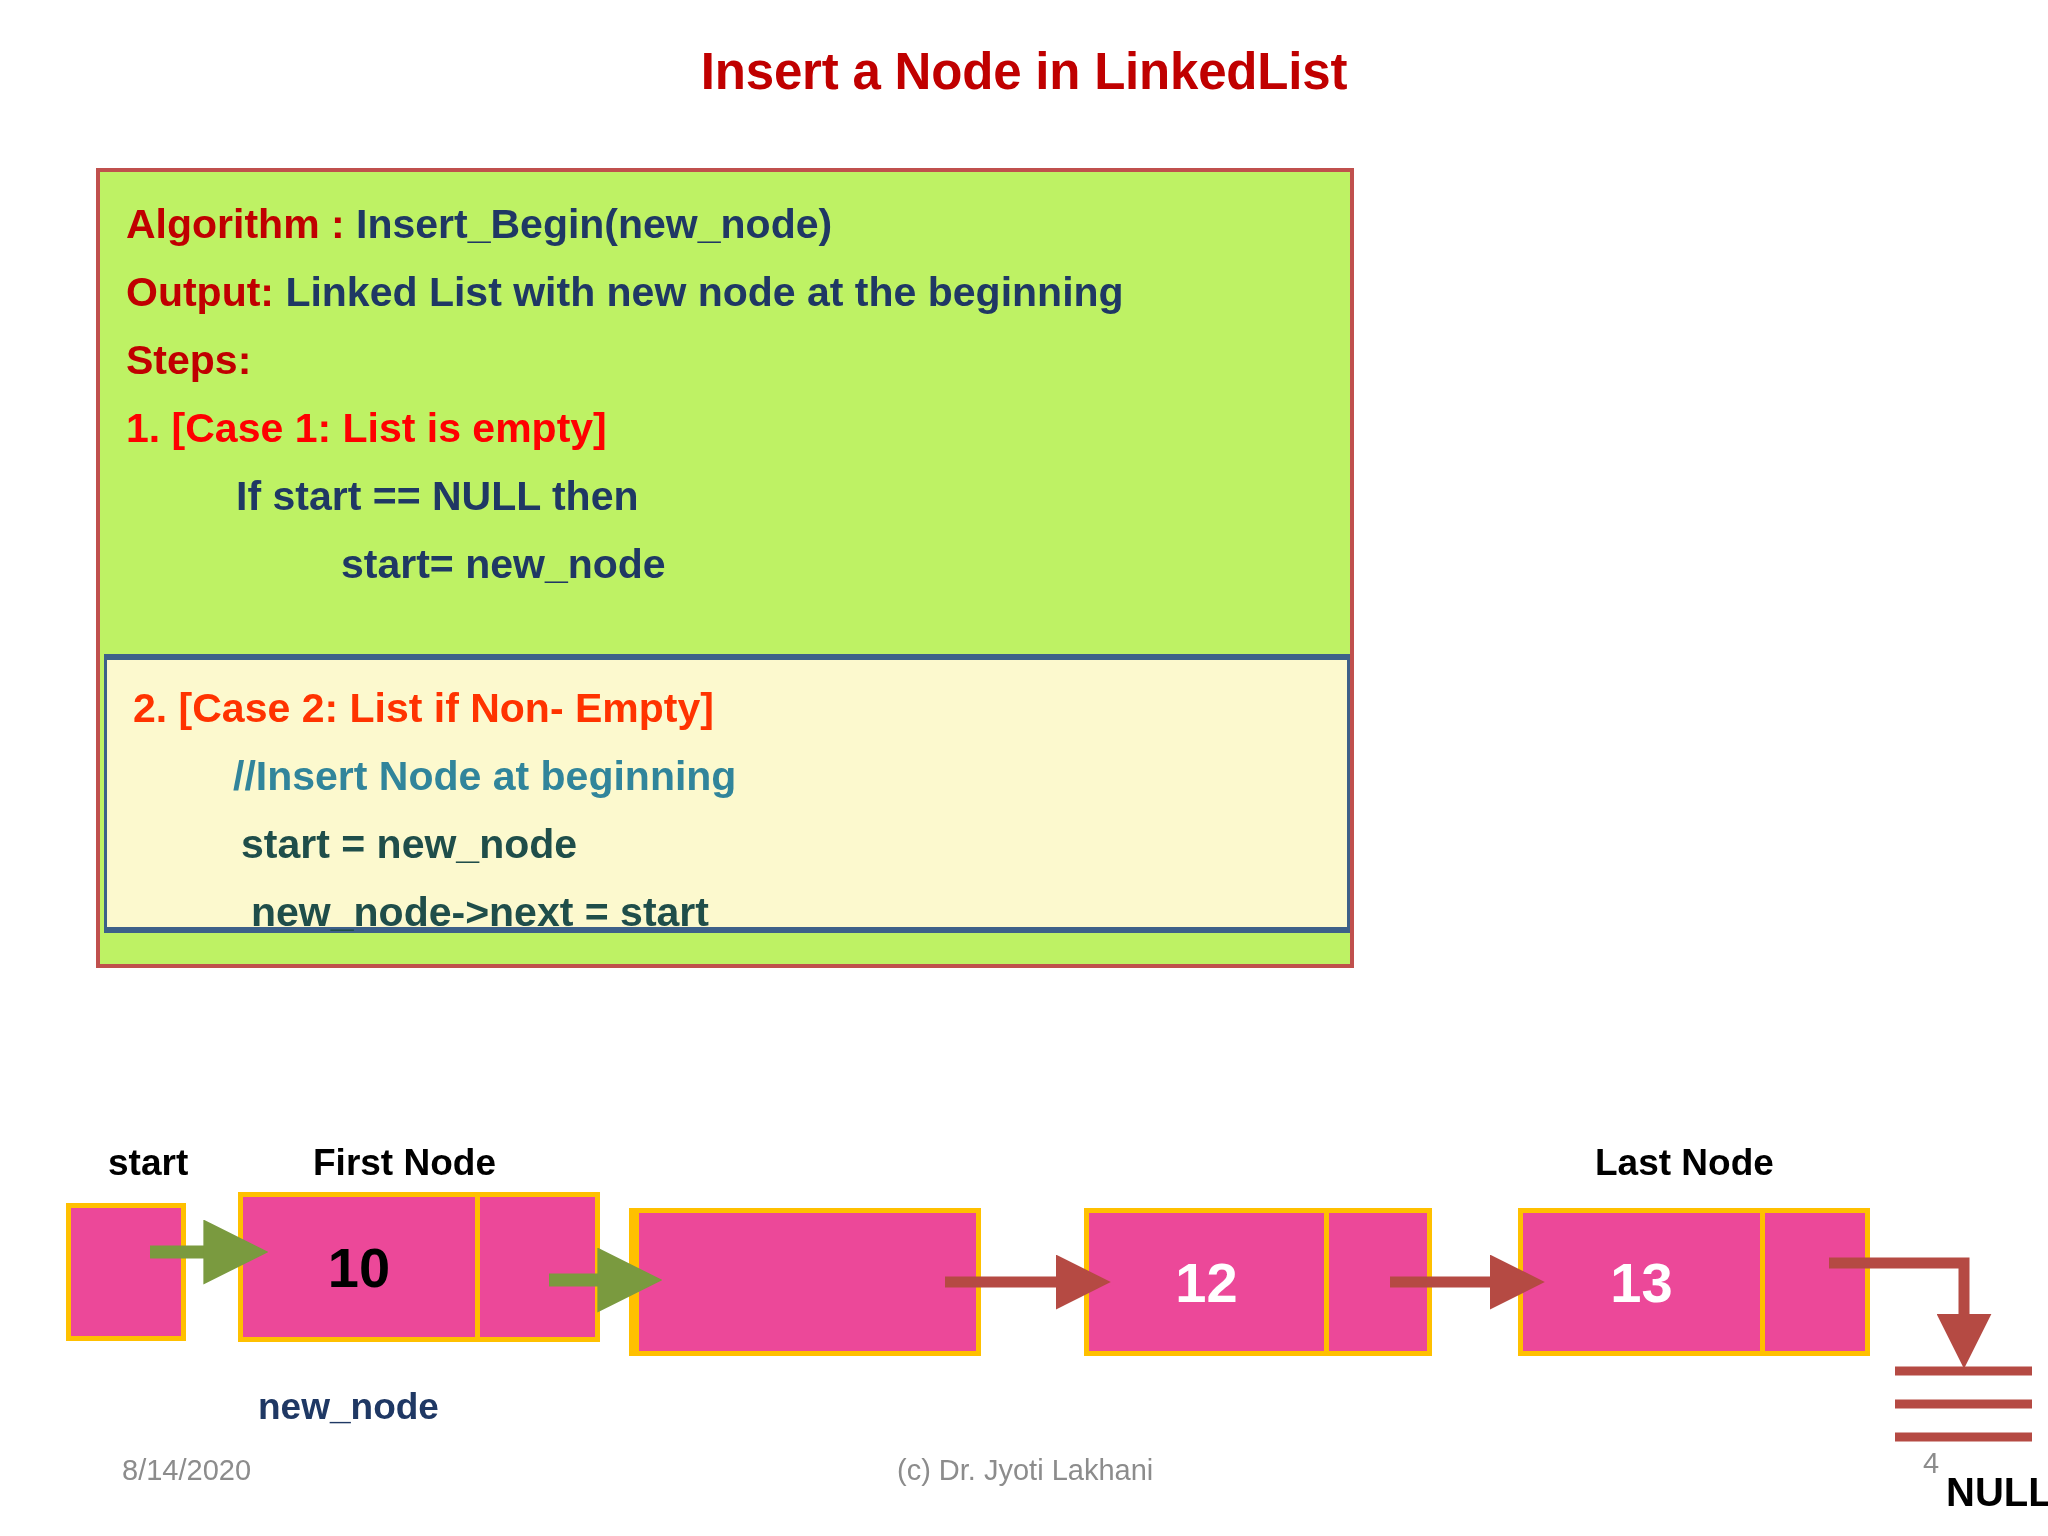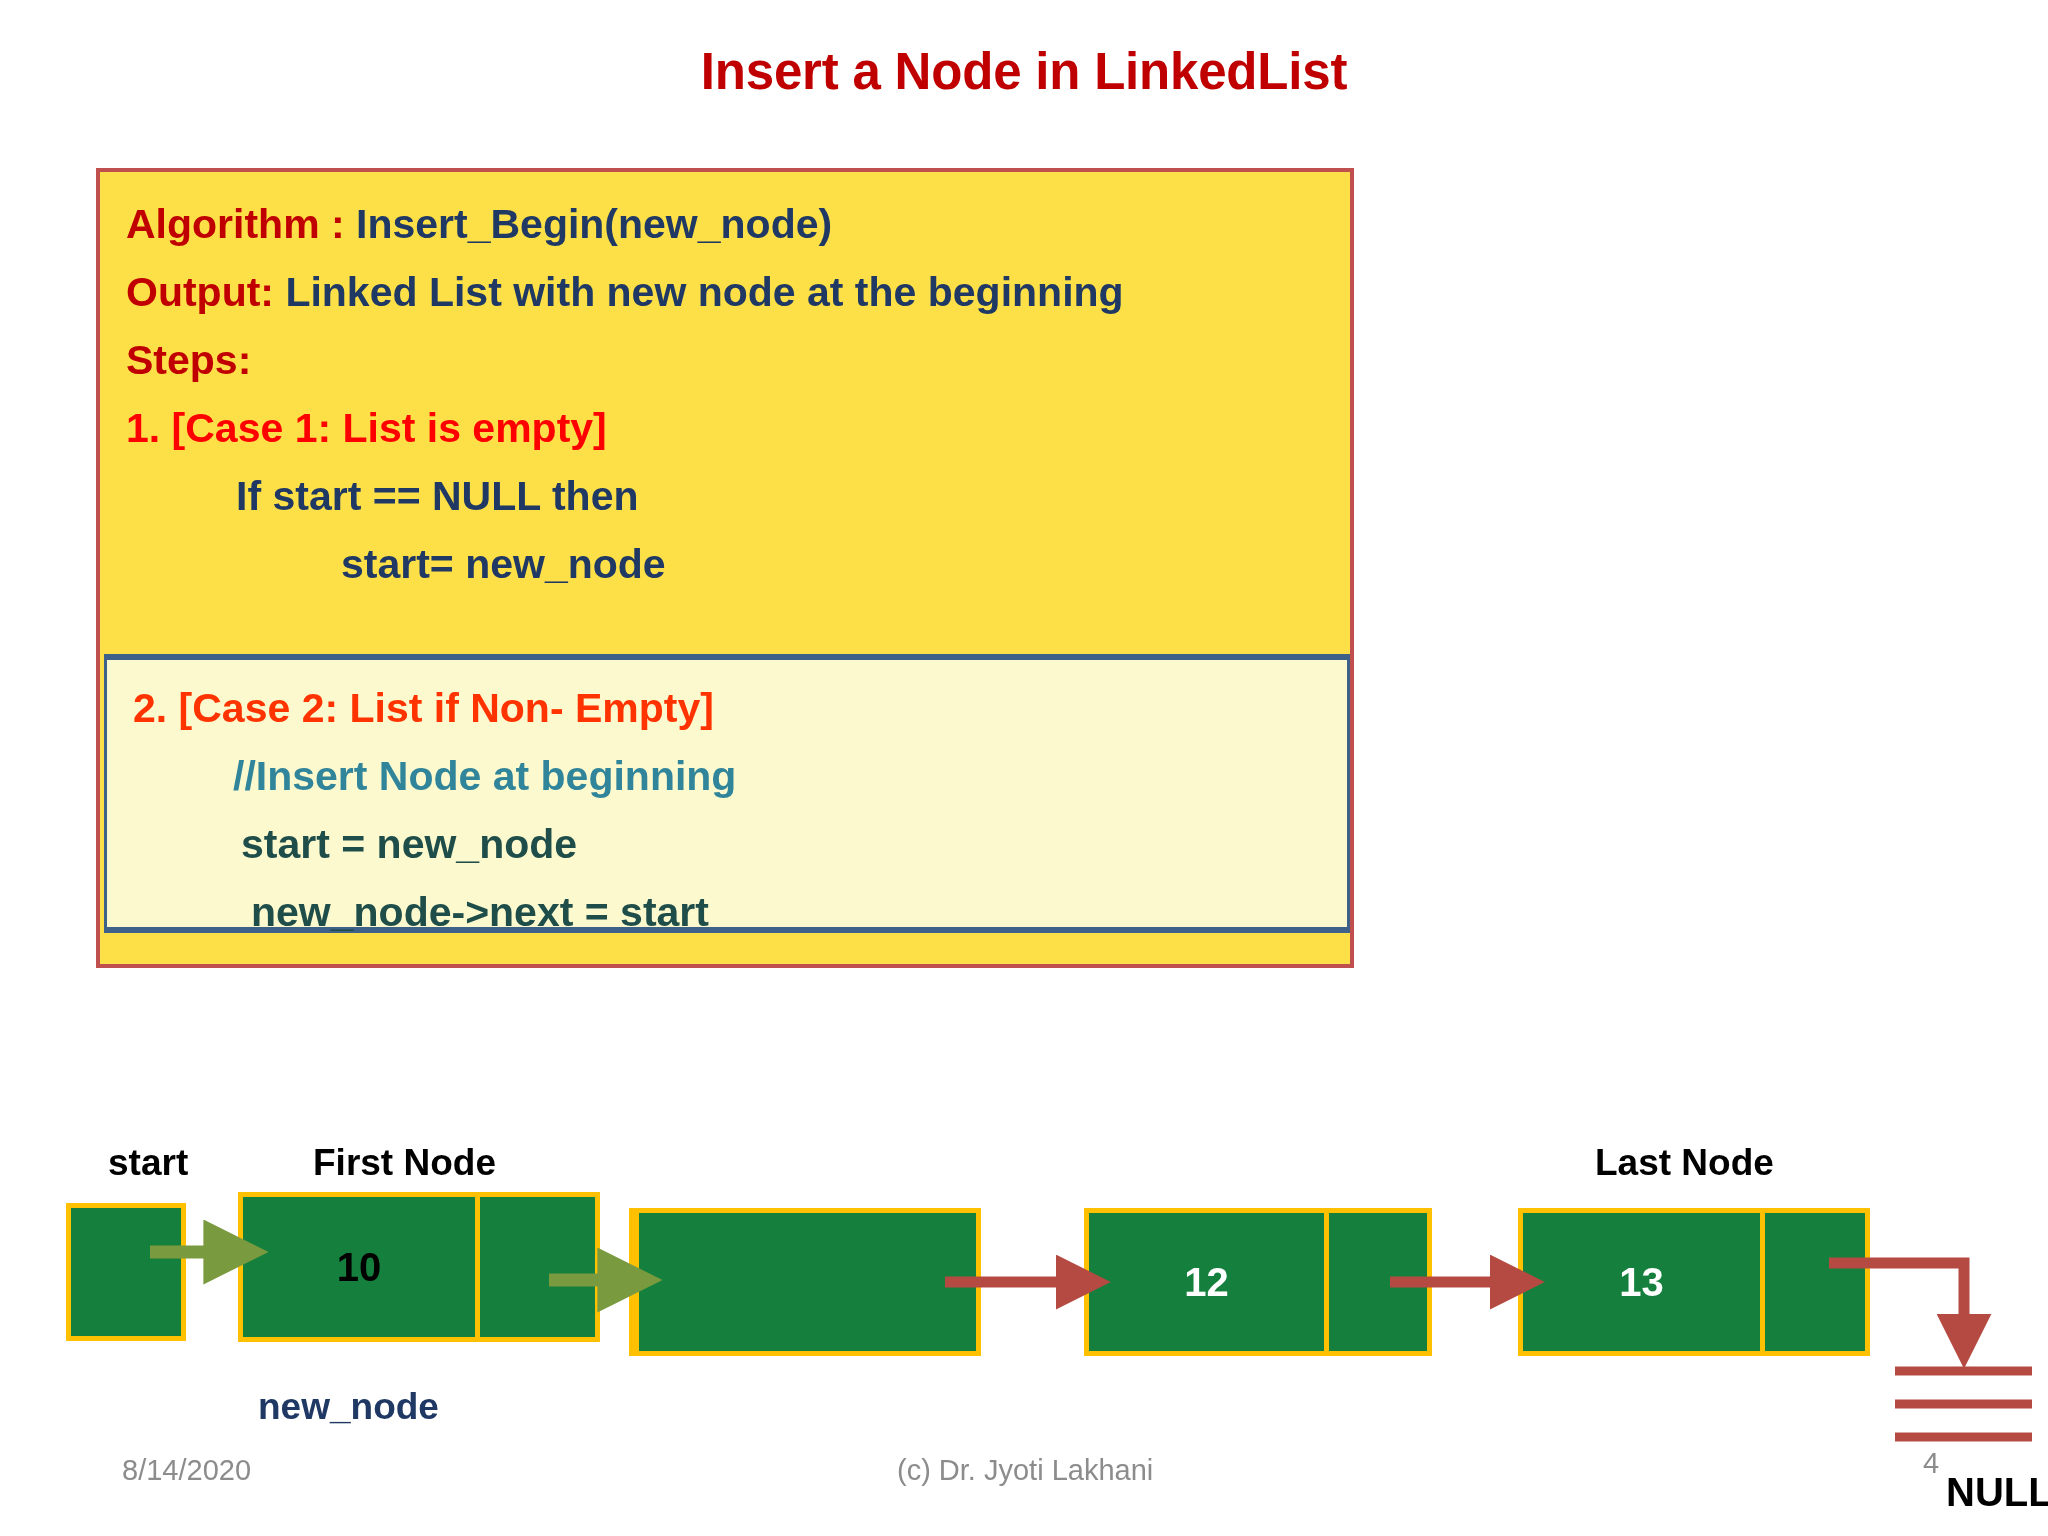--- a/index.html
+++ b/index.html
@@ -29,21 +29,21 @@
   }
 
   
   #algo-box {
     position: absolute;
     left: 96px;
     top: 168px;
     width: 1258px;
     height: 800px;
     border: 4px solid #C0504D;
-    background: #fde047;
+    background: #bef264;
     box-sizing: border-box;
   }
   #algo-upper {
     position: absolute;
     left: 0;
     top: 0;
     right: 0;
     padding: 18px 0 0 26px;
   }
   .algo-line {
@@ -101,25 +101,25 @@
   }
 
   .node {
     position: absolute;
     box-sizing: border-box;
     display: flex;
     background: #FFC000;
     border: 5px solid #FFC000;
   }
   .cell {
-    background: #15803d;
+    background: #ec4899;
     display: flex;
     align-items: center;
     justify-content: center;
-    font-size: 40px;
+    font-size: 56px;
     font-weight: bold;
   }
   .cell.data { color: #FFFFFF; }
   .cell.data-black { color: #000000; }
   .cell.ptr { }
   .divider { width: 5px; background: #FFC000; }
 
   
   .footer-text {
     position: absolute;

